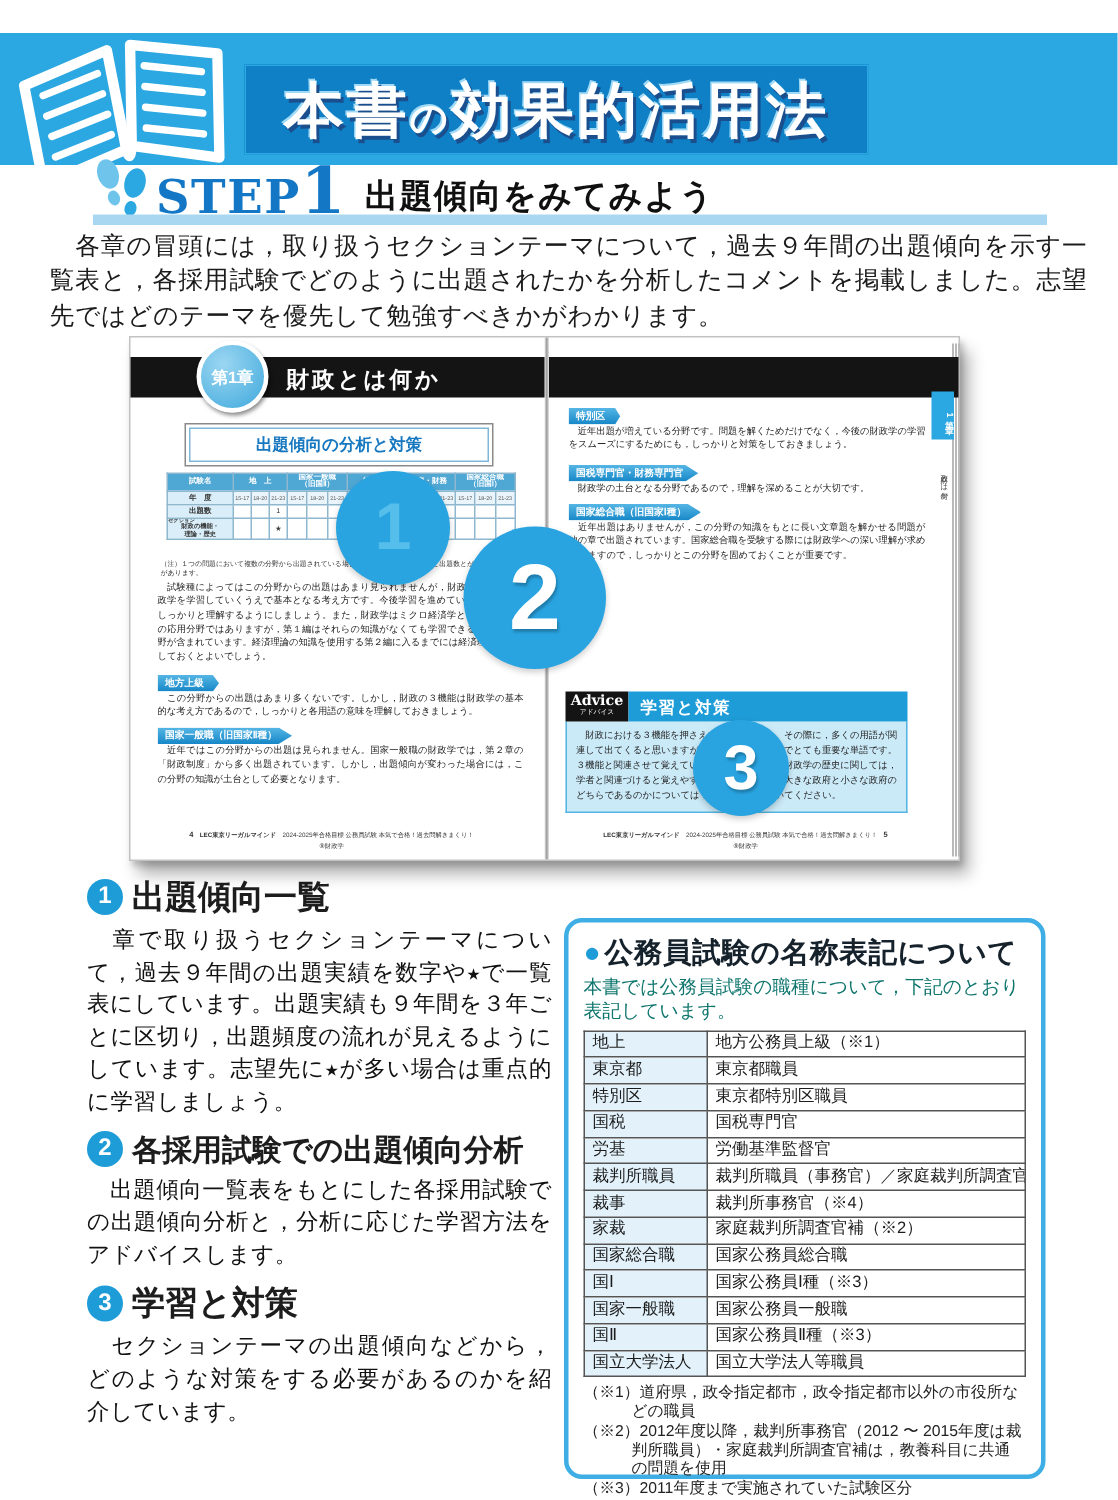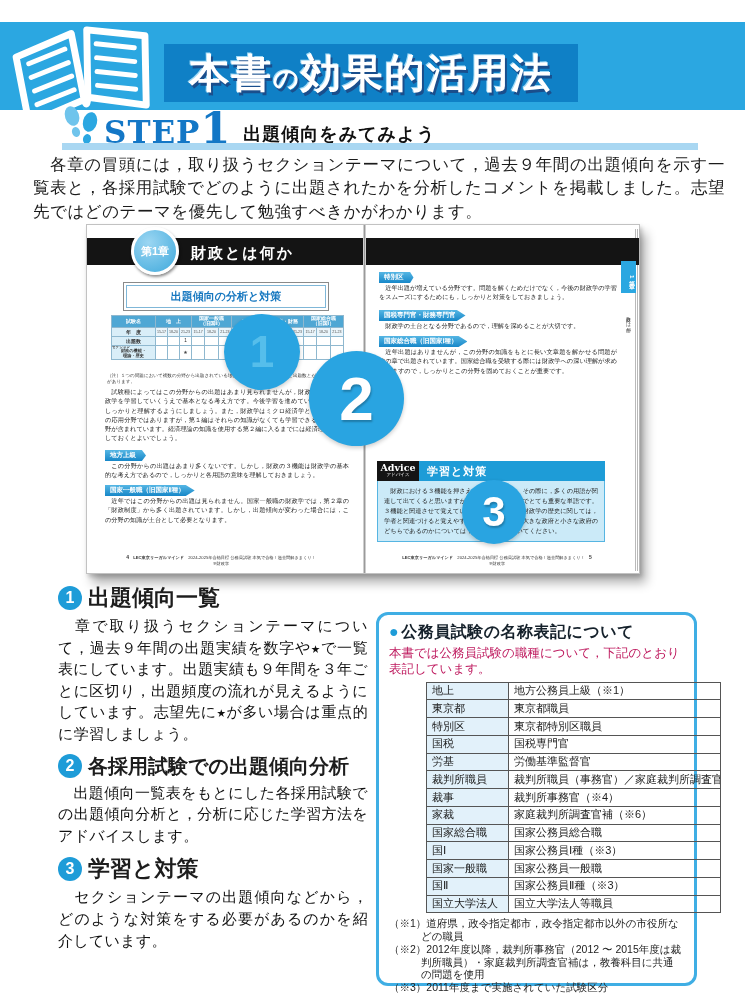--- a/index.html
+++ b/index.html
@@ -12,21 +12,21 @@
     display:flex; align-items:center; justify-content:center; box-shadow:0 0 0 1px #2BA7E1 inset; }
   .title-plate .t { color:#fff; font-weight:bold; font-size:40px; letter-spacing:2px;
     text-shadow:2px 3px 0 #1A4E8C, -1px -1px 0 #9fd9f5; white-space:nowrap; }
   .title-plate .small { font-size:25px; }
 
   
   .step-row { position:absolute; left:62px; top:106px; height:42px; display:flex; align-items:flex-end; }
   .foot-icon { width:40px; height:44px; margin-right:2px; }
   .step-label { font-family:"DejaVu Serif", serif; font-weight:bold; color:#1377C6; font-size:31px; line-height:1; letter-spacing:1px; }
   .step-num { font-size:43px; line-height:0.85; }
-  .step-heading { font-size:18px; font-weight:bold; color:#101010; margin:0 0 2px 12px; letter-spacing:1px;text-align:right; }
+  .step-heading { font-size:22px; font-weight:bold; color:#101010; margin:0 0 2px 12px; letter-spacing:1px;text-align:right; }
   .step-underline { position:absolute; left:62px; top:143px; width:636px; height:7px; background:#A9D7F2; }
 
   .intro { position:absolute; left:33px; top:153px; width:692px; font-size:16.5px; line-height:1.42;
     color:#1b1b1b; letter-spacing:0.5px; text-align:justify; }
 
   
   .spread { position:absolute; left:86px; top:224px; width:554px; height:350px; background:#fff;
     border:1px solid #c2c2c2; box-shadow:6px 9px 10px rgba(0,0,0,0.30), 2px 3px 4px rgba(0,0,0,0.18); }
   .page-edges { position:absolute; right:-1px; top:4px; width:6px; height:calc(100% - 6px);
     background:repeating-linear-gradient(90deg,#fff 0 1px,#b9b9b9 1px 2px); }
@@ -99,24 +99,24 @@
   .feat-head { display:flex; align-items:center; margin-top:2px; }
   .num-badge { width:24px; height:24px; border-radius:50%; background:#1E9CD8; color:#fff; font-weight:bold; font-size:16px;
     display:flex; align-items:center; justify-content:center; margin-right:6px; flex:0 0 24px; }
   .feat-title { font-size:22px; font-weight:bold; color:#1d1d1d; white-space:nowrap; letter-spacing:0px; }
   .feat-text { font-family:Liberation Mono, monospace; font-size:15px; line-height:1.44; color:#111;
     text-align:justify; margin:4px 0 6px 0; letter-spacing:0.3px; }
 
   
   .info-box { position:absolute; left:376px; top:612px; width:321px; height:374px; border:3px solid #3FAEE4; border-radius:12px;
     padding:7px 10px 6px 10px; background:#fff; }
-  .info-title { font-size:16px; font-weight:bold; color:#15212b; letter-spacing:0.5px; }
+  .info-title { font-size:19px; font-weight:bold; color:#15212b; letter-spacing:0.5px; }
   .info-title .bullet { color:#1E9CD8; margin-right:2px; }
-  .info-intro { font-size:12.5px; color:#be185d; line-height:1.3; margin:2px 0 4px 0; }
-  table.names { width:100%; border-collapse:collapse; table-layout:fixed;margin-left:37px; }
+  .info-intro { font-size:12.5px; color:#0f766e; line-height:1.3; margin:2px 0 4px 0; }
+  table.names { width:100%; border-collapse:collapse; table-layout:fixed; }
   table.names td { border:1px solid #555; font-size:11px; color:#1c1c1c; padding:1.5px 5px; line-height:1.25; overflow:hidden; white-space:nowrap; }
   table.names td.abbr { width:82px; background:#E2F1FA; }
   .info-notes { margin-top:4px; }
   .note-line { font-size:10.5px; color:#222; line-height:1.22; padding-left:32px; text-indent:-32px; }
 </style>
 </head>
 <body>
 
 <div class="banner">
   <svg class="book-icon" viewBox="0 0 160 100">
@@ -335,21 +335,21 @@
         <tr>
           <td class="abbr">裁判所職員</td>
           <td>裁判所職員（事務官）／家庭裁判所調査官補（※2）</td>
         </tr>
         <tr>
           <td class="abbr">裁事</td>
           <td>裁判所事務官（※4）</td>
         </tr>
         <tr>
           <td class="abbr">家裁</td>
-          <td>家庭裁判所調査官補（※6）</td>
+          <td>家庭裁判所調査官補（※2）</td>
         </tr>
         <tr>
           <td class="abbr">国家総合職</td>
           <td>国家公務員総合職</td>
         </tr>
         <tr>
           <td class="abbr">国Ⅰ</td>
           <td>国家公務員Ⅰ種（※3）</td>
         </tr>
         <tr>

